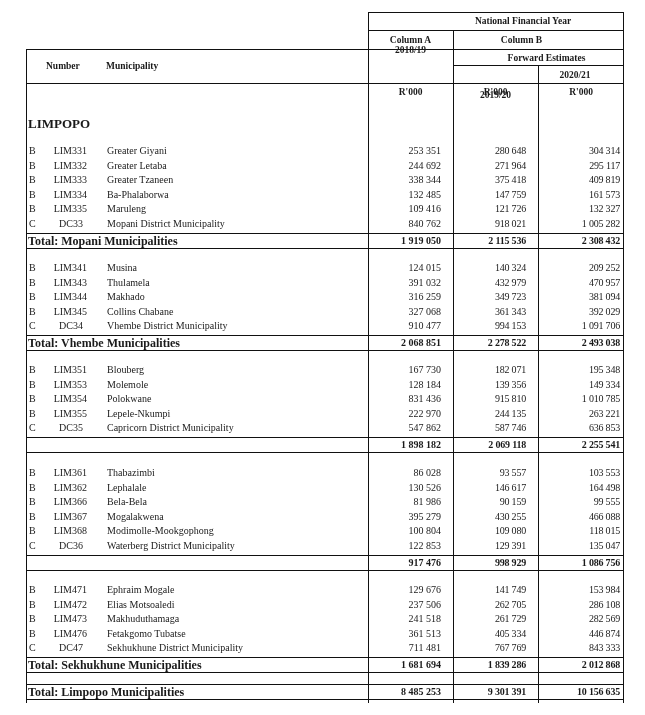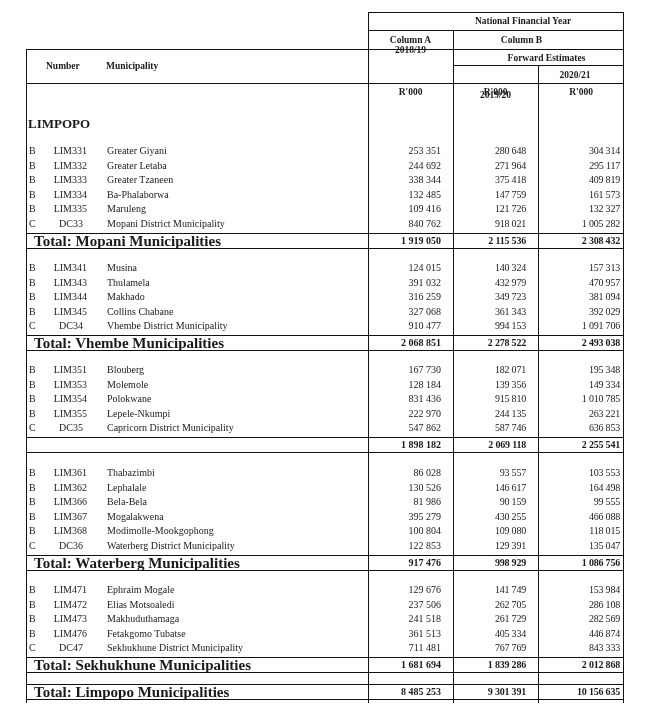--- a/index.html
+++ b/index.html
@@ -14,21 +14,21 @@
   .row { position: absolute; left: 27px; width: 596px; height: 14px; line-height: 14px; white-space: nowrap; }
   .row .cat { position: absolute; left: 2px; }
   .row .code { position: absolute; left: 18px; width: 42px; text-align: right; }
   .row .code.dc { width: 38px; }
   .row .name { position: absolute; left: 80px; }
   .row .num { position: absolute; text-align: right; font-size: 10px; }
   .row .n1 { left: 341px; width: 73px; }
   .row .n2 { left: 426px; width: 73px; letter-spacing: -0.2px; }
   .row .n3 { left: 511px; width: 82px; letter-spacing: -0.2px; }
   .row.total { font-weight: bold; }
-  .row.total .label { position: absolute; left: 7px; font-size: 15px; }
+  .row.total .label { position: absolute; left: 1px; font-size: 12px; }
   .section-title { position: absolute; left: 28px; top: 116px; font-weight: bold; font-size: 13px; }
 </style>
 </head>
 <body>
 
 <div>
 
   <div class="hline" style="left:368px; top:12px; width:256px;"></div>
   <div class="hline" style="left:368px; top:30px; width:256px;"></div>
   <div class="hline" style="left:26px; top:49px; width:598px;"></div>
@@ -112,21 +112,21 @@
         <span class="num n2">2 115 536</span>
         <span class="num n3">2 308 432</span>
       </div>
       <div class="hline" style="left:26px; width:598px; top:248px;"></div>
       <div class="row" style="top:261.0px;">
         <span class="cat">B</span>
         <span class="code">LIM341</span>
         <span class="name">Musina</span>
         <span class="num n1">124 015</span>
         <span class="num n2">140 324</span>
-        <span class="num n3">157 313</span>
+        <span class="num n3">209 252</span>
       </div>
       <div class="row" style="top:275.6px;">
         <span class="cat">B</span>
         <span class="code">LIM343</span>
         <span class="name">Thulamela</span>
         <span class="num n1">391 032</span>
         <span class="num n2">432 979</span>
         <span class="num n3">470 957</span>
       </div>
       <div class="row" style="top:290.2px;">
@@ -251,21 +251,20 @@
       <div class="row" style="top:539.0px;">
         <span class="cat">C</span>
         <span class="code dc">DC36</span>
         <span class="name">Waterberg District Municipality</span>
         <span class="num n1">122 853</span>
         <span class="num n2">129 391</span>
         <span class="num n3">135 047</span>
       </div>
       <div class="hline" style="left:26px; width:598px; top:555px;"></div>
       <div class="row total" style="top:556px;">
-        <span class="label">Total: Waterberg Municipalities</span>
         <span class="num n1">917 476</span>
         <span class="num n2">998 929</span>
         <span class="num n3">1 086 756</span>
       </div>
       <div class="hline" style="left:26px; width:598px; top:570px;"></div>
       <div class="row" style="top:583.0px;">
         <span class="cat">B</span>
         <span class="code">LIM471</span>
         <span class="name">Ephraim Mogale</span>
         <span class="num n1">129 676</span>

